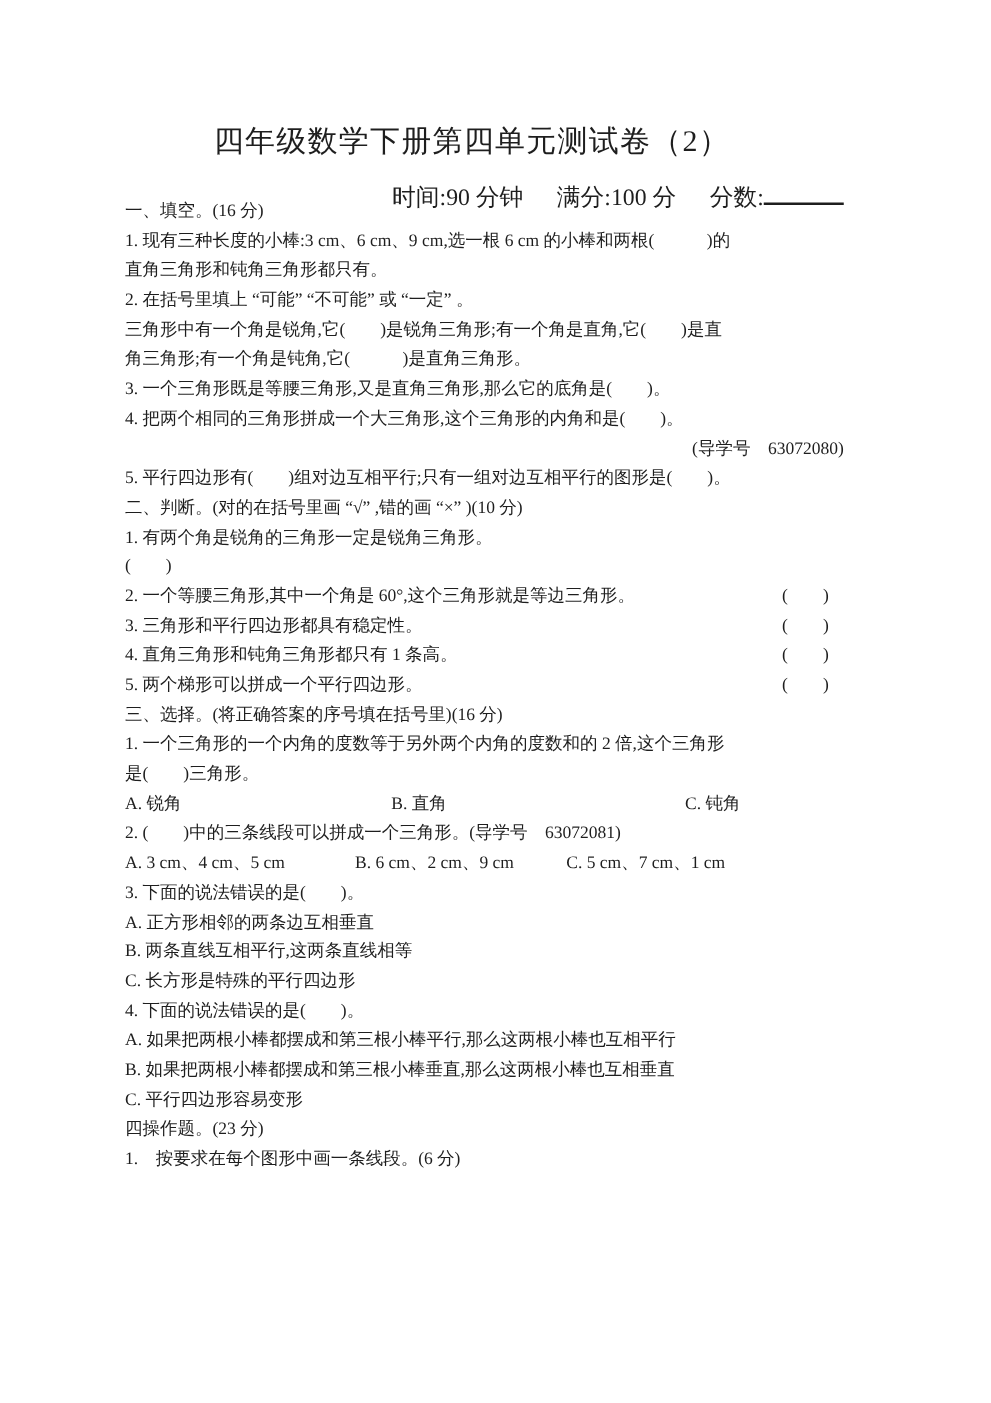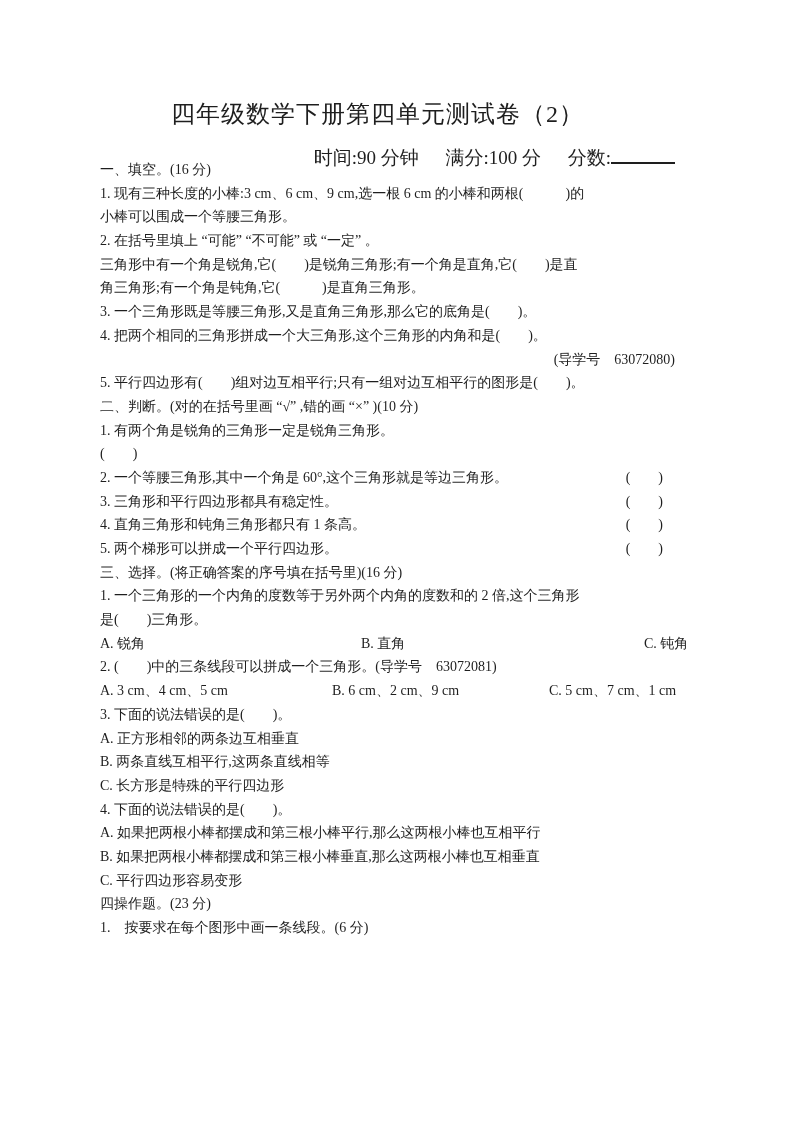--- a/index.html
+++ b/index.html
@@ -42,21 +42,21 @@
     height: 23.7px; line-height: 23.7px;
     font-size: 14px;
     white-space: nowrap;
   }
   .line.right { text-align: right; padding-right: 22px; }
 
   .jline { display: flex; }
   .jline .stem { flex: 0 0 auto; }
   .jline .bracket { margin-left: auto; margin-right: 34px; flex: 0 0 auto; }
 
-  .optrow { display: flex; gap: 48px; }
+  .optrow { display: flex; }
   .optrow .opt { flex: 0 0 auto; }
   .optrow.o1 .opt:nth-child(1) { width: 213px; }
   .optrow.o1 .opt:nth-child(2) { width: 235px; }
   .optrow.o2 .opt:nth-child(1) { width: 184px; }
   .optrow.o2 .opt:nth-child(2) { width: 169px; }
 </style>
 </head>
 <body>
 
 <div class="page">
@@ -66,21 +66,21 @@
   <div class="meta">
     <span class="seg">时间:90 分钟</span>
     <span class="seg">满分:100 分</span>
     <span class="seg">分数:</span><span class="score-line"></span>
   </div>
 
   <div class="flow">
 
     <div class="line">一、填空。(16 分)</div>
     <div class="line">1. 现有三种长度的小棒:3 cm、6 cm、9 cm,选一根 6 cm 的小棒和两根(　　　)的</div>
-    <div class="line">小棒可以围成一个等腰三角形。</div>
+    <div class="line">直角三角形和钝角三角形都只有。</div>
     <div class="line">2. 在括号里填上 “可能” “不可能” 或 “一定” 。</div>
     <div class="line">三角形中有一个角是锐角,它(　　)是锐角三角形;有一个角是直角,它(　　)是直</div>
     <div class="line">角三角形;有一个角是钝角,它(　　　)是直角三角形。</div>
     <div class="line">3. 一个三角形既是等腰三角形,又是直角三角形,那么它的底角是(　　)。</div>
     <div class="line">4. 把两个相同的三角形拼成一个大三角形,这个三角形的内角和是(　　)。</div>
     <div class="line right">(导学号　63072080)</div>
     <div class="line">5. 平行四边形有(　　)组对边互相平行;只有一组对边互相平行的图形是(　　)。</div>
 
     <div class="line">二、判断。(对的在括号里画 “√” ,错的画 “×” )(10 分)</div>
     <div class="line">1. 有两个角是锐角的三角形一定是锐角三角形。</div>

